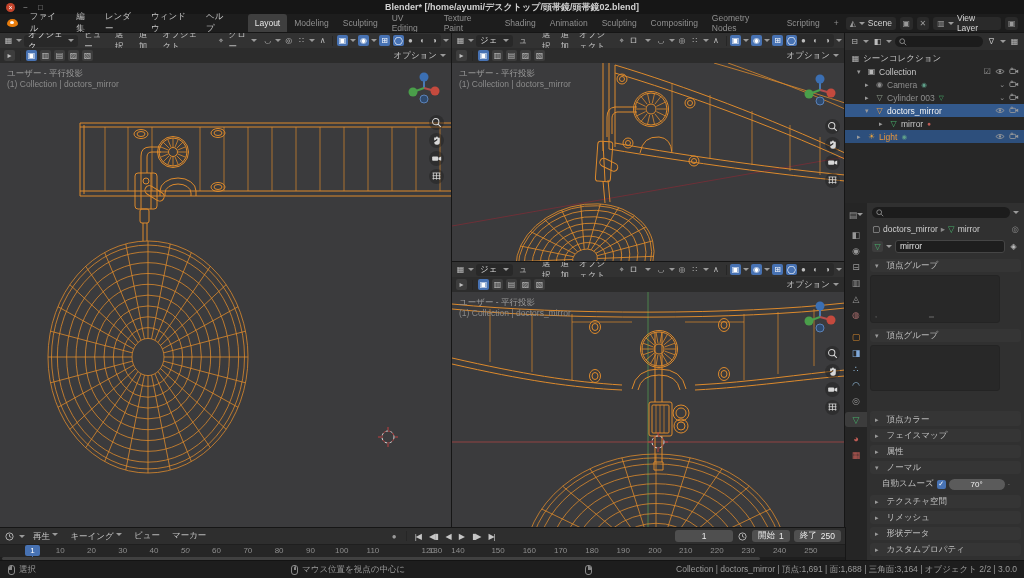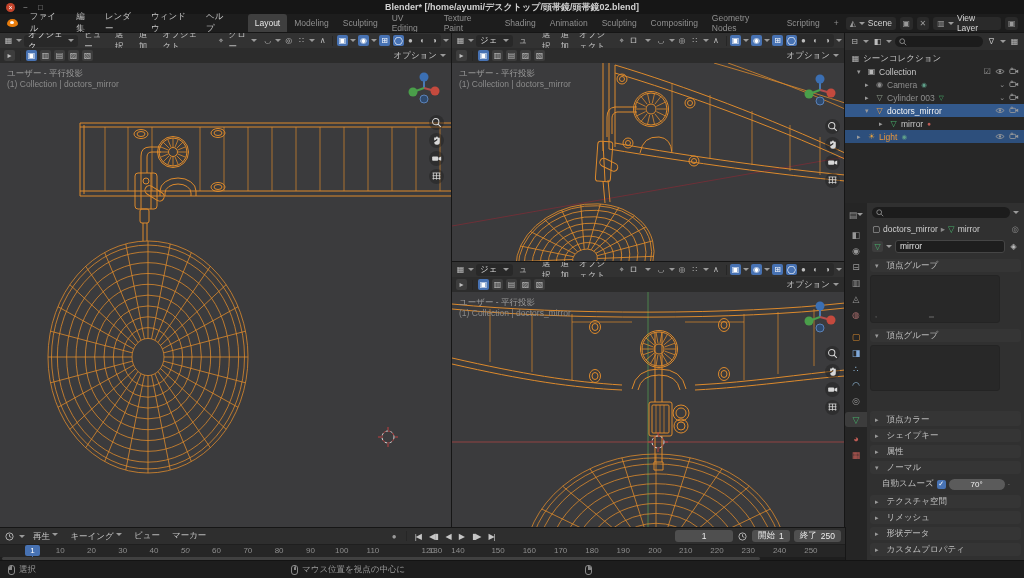--- a/index.html
+++ b/index.html
@@ -855,21 +855,21 @@
         <div class="psec" style="top:208px;">
             <span class="exp">▸</span>
             <span>UVマップ</span>
           </div>
         <div class="psec" style="top:210px;">
             <span class="exp">▸</span>
             <span>頂点カラー</span>
           </div>
         <div class="psec" style="top:226px;">
             <span class="exp">▸</span>
-            <span>シェイプキー</span>
+            <span>フェイスマップ</span>
           </div>
         <div class="psec" style="top:242px;">
             <span class="exp">▸</span>
             <span>属性</span>
           </div>
         <div class="psec" style="top:258px;">
             <span class="exp">▾</span>
             <span>ノーマル</span>
           </div>
         <div class="prow" style="top:274px;height:14px;padding-left:10px;">
@@ -976,15 +976,16 @@
         <span class="ms"></span>
         <span>選択</span>
       </span>
     <span style="margin-left:255px;display:flex;align-items:center;">
         <span class="ms m"></span>
         <span>マウス位置を視点の中心に</span>
       </span>
     <span style="margin-left:180px;display:flex;align-items:center;">
         <span class="ms r"></span>
       </span>
+    <span id="sb-right" class="nw">Collection | doctors_mirror | 頂点:1,691 | 面:1,688 | 三角面:3,164 | オブジェクト 2/2 | 3.0.0</span>
   </div>
 
 </div>
 
 </body></html>

